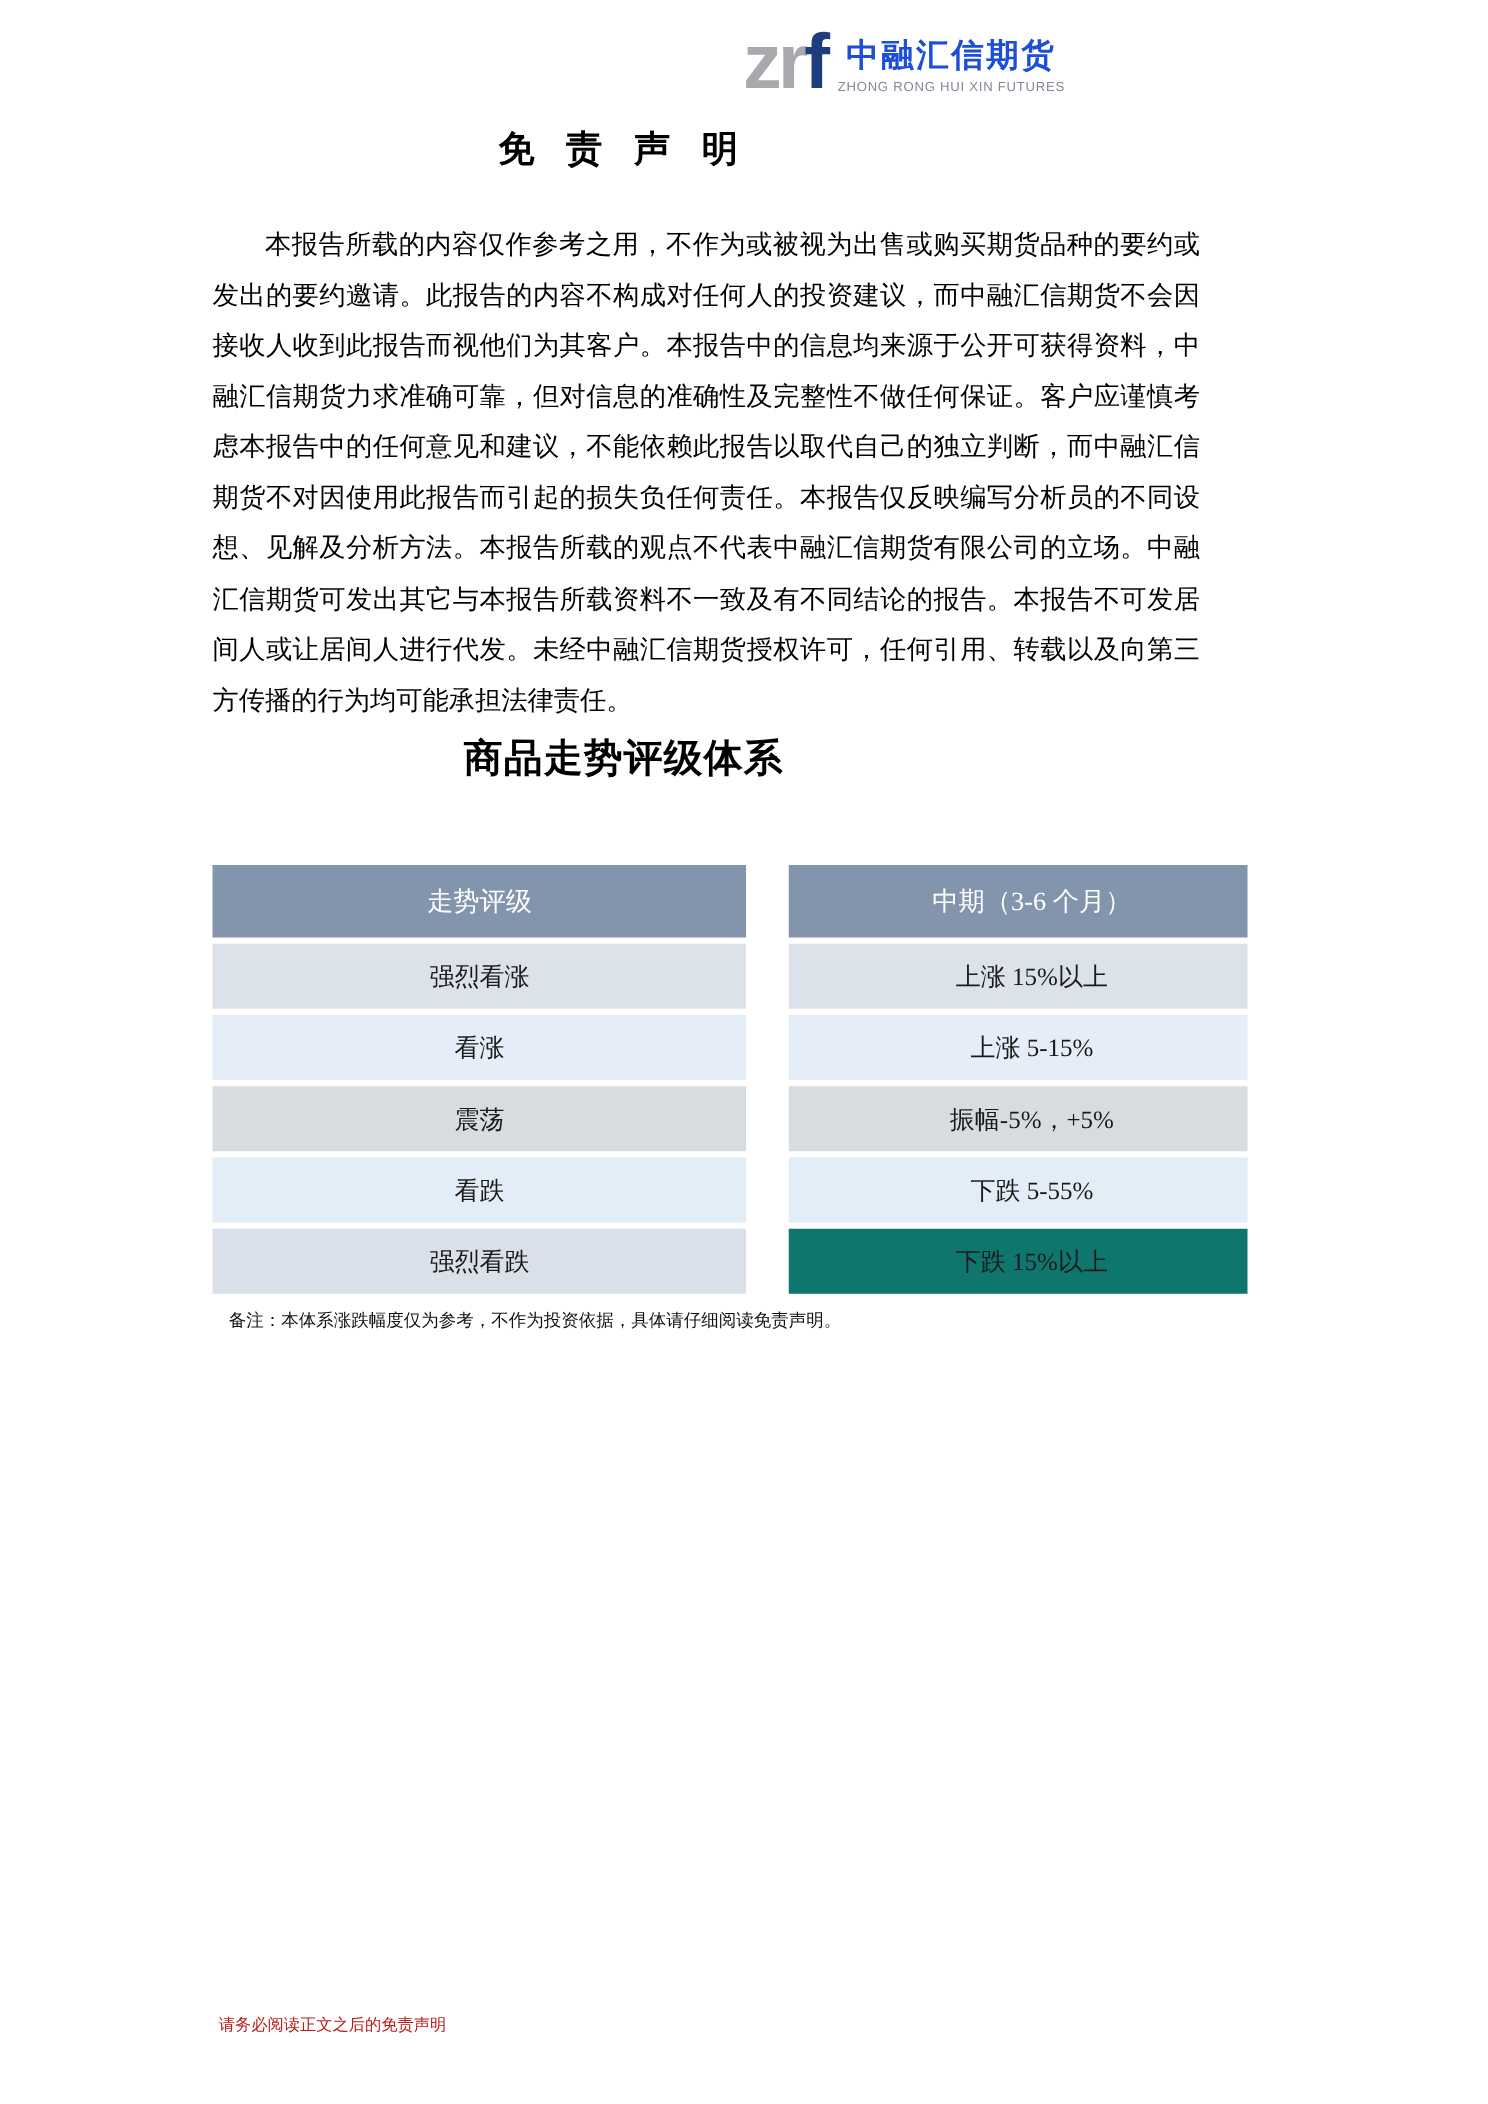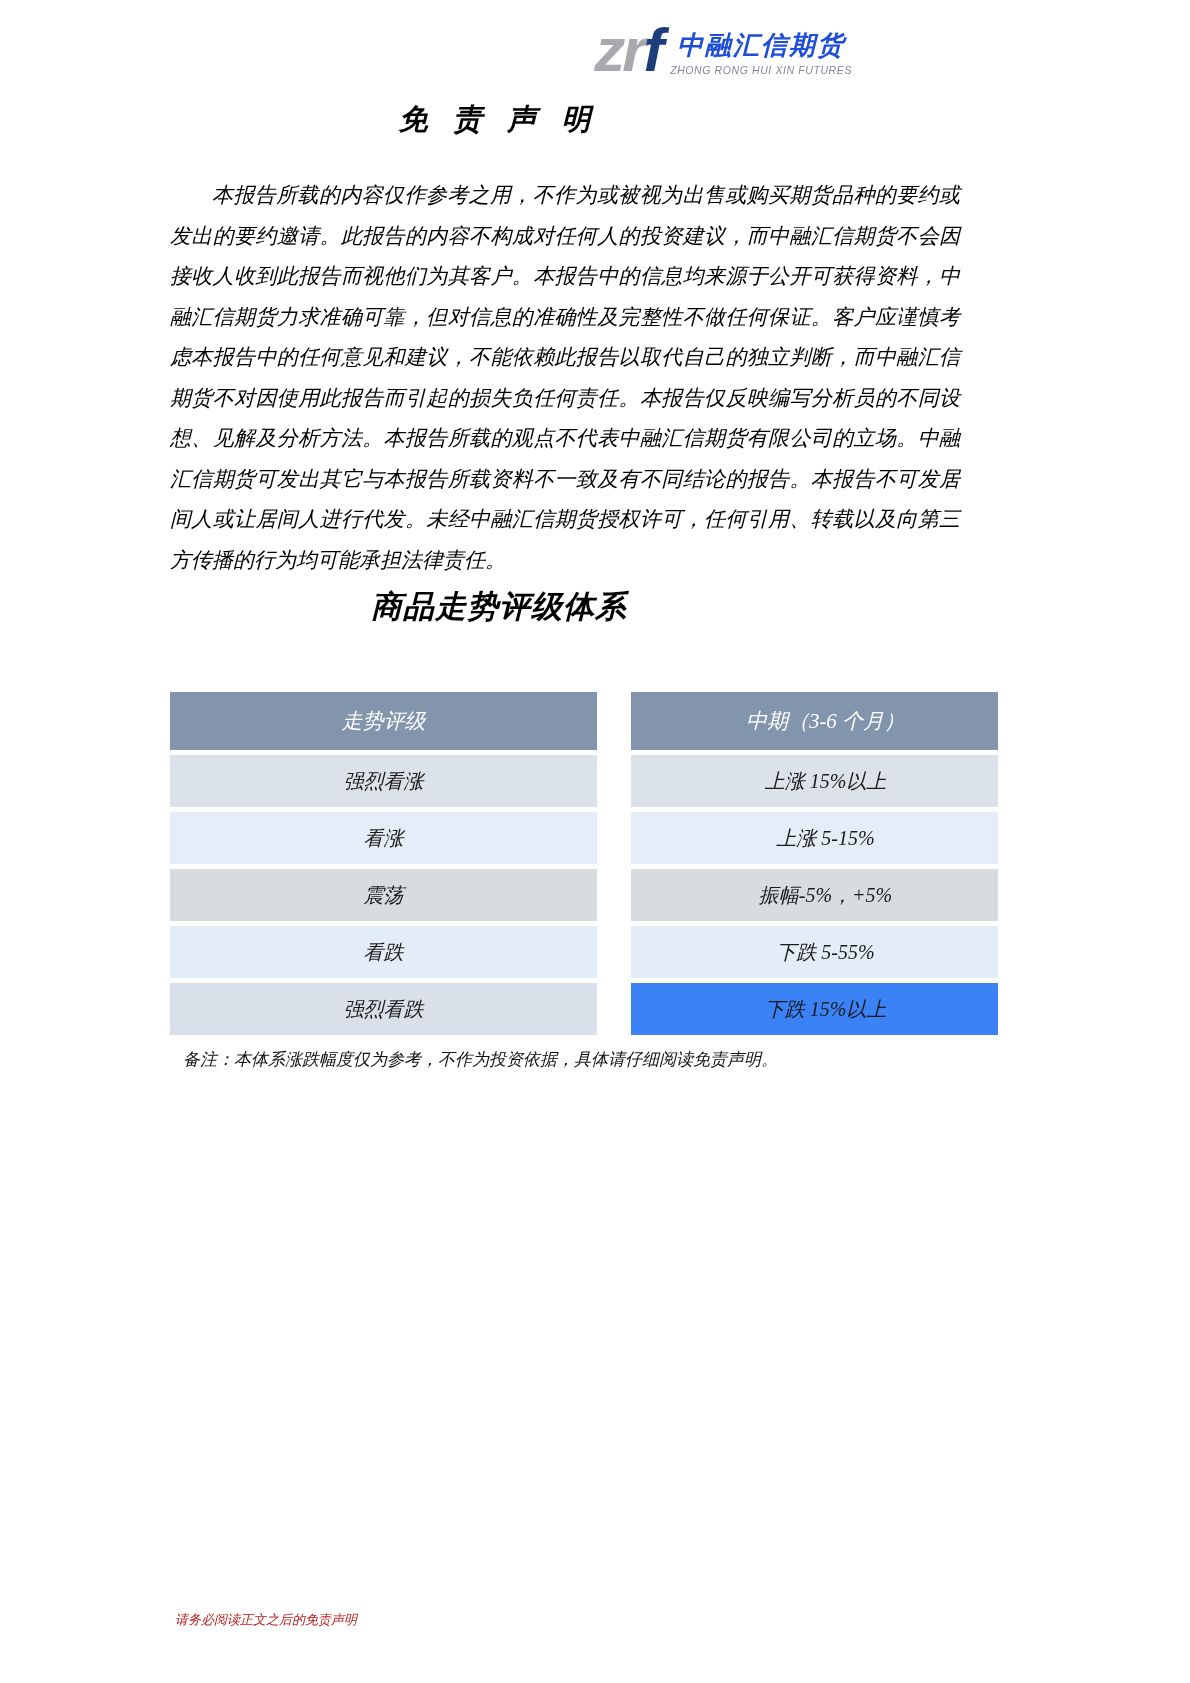--- a/index.html
+++ b/index.html
@@ -1,18 +1,18 @@
 <!DOCTYPE html>
 <html><head>
 <meta charset="utf-8">
 <style>
   html,body{margin:0;padding:0;background:#ffffff;}
   .page{
     position:relative;width:998px;height:1683px;background:#ffffff;overflow:hidden;
-    font-family:"Liberation Serif","DejaVu Serif",serif;color:#000;font-style:italic;
+    font-family:"Liberation Serif","DejaVu Serif",serif;color:#000;
   }
   
   .logo{position:absolute;top:22px;right:146px;display:flex;align-items:flex-start;}
   .logo-mark{font-family:"Liberation Sans","DejaVu Sans",sans-serif;font-weight:bold;
     font-size:62px;line-height:56px;letter-spacing:-3px;}
   .logo-zr{color:#a7a9ac;}
   .logo-f{color:#1e3d7c;}
   .logo-text{margin-left:9px;display:flex;flex-direction:column;padding-top:6px;}
   .logo-cn{font-family:"DejaVu Sans","Liberation Sans",sans-serif;font-weight:bold;
     font-size:26px;line-height:34px;color:#1d4ed8;letter-spacing:2px;text-align:center;}
@@ -29,21 +29,21 @@
   
   .rating-table{position:absolute;top:692px;left:170px;width:850px;}
   .t-row{display:flex;margin-bottom:5px;}
   .t-cell{display:flex;align-items:center;justify-content:center;font-size:20px;}
   .t-cell-left{flex:0 0 427px;}
   .t-gap{flex:0 0 4px;background:#ffffff;}
   .t-cell-right{flex:1;margin-left:30px;}
   .t-header .t-cell{height:58px;background:#8295ac;color:#ffffff;font-size:21px;}
   .t-body-row .t-cell{height:52px;color:#1a1a1a;}
   
-  .note{position:absolute;top:1048px;left:183px;font-size:17px;color:#111;}
+  .note{position:absolute;top:1048px;left:183px;font-size:14px;color:#111;}
   .footer{position:absolute;top:1611px;left:175px;font-size:13px;color:#b91c1c;}
 </style>
 </head>
 <body>
 
 <div class="page">
 
   <div class="logo">
     <div class="logo-mark">
       <span class="logo-zr">zr</span><span class="logo-f">f</span>
@@ -83,21 +83,21 @@
       <div class="t-cell t-cell-right" style="background: rgb(216, 220, 223);">振幅-5%，+5%</div>
     </div>
     <div class="t-row t-body-row">
       <div class="t-cell t-cell-left" style="background: rgb(227, 237, 247);">看跌</div>
       <div class="t-gap"></div>
       <div class="t-cell t-cell-right" style="background: rgb(227, 237, 247);">下跌 5-55%</div>
     </div>
     <div class="t-row t-body-row">
       <div class="t-cell t-cell-left" style="background: rgb(217, 224, 233);">强烈看跌</div>
       <div class="t-gap"></div>
-      <div class="t-cell t-cell-right" style="background: #3b82f6;">下跌 15%以上</div>
+      <div class="t-cell t-cell-right" style="background: #0f766e;">下跌 15%以上</div>
     </div>
   </div>
 
   <div class="note">备注：本体系涨跌幅度仅为参考，不作为投资依据，具体请仔细阅读免责声明。</div>
 
   <div class="footer">请务必阅读正文之后的免责声明</div>
 
 </div>
 
 </body></html>

